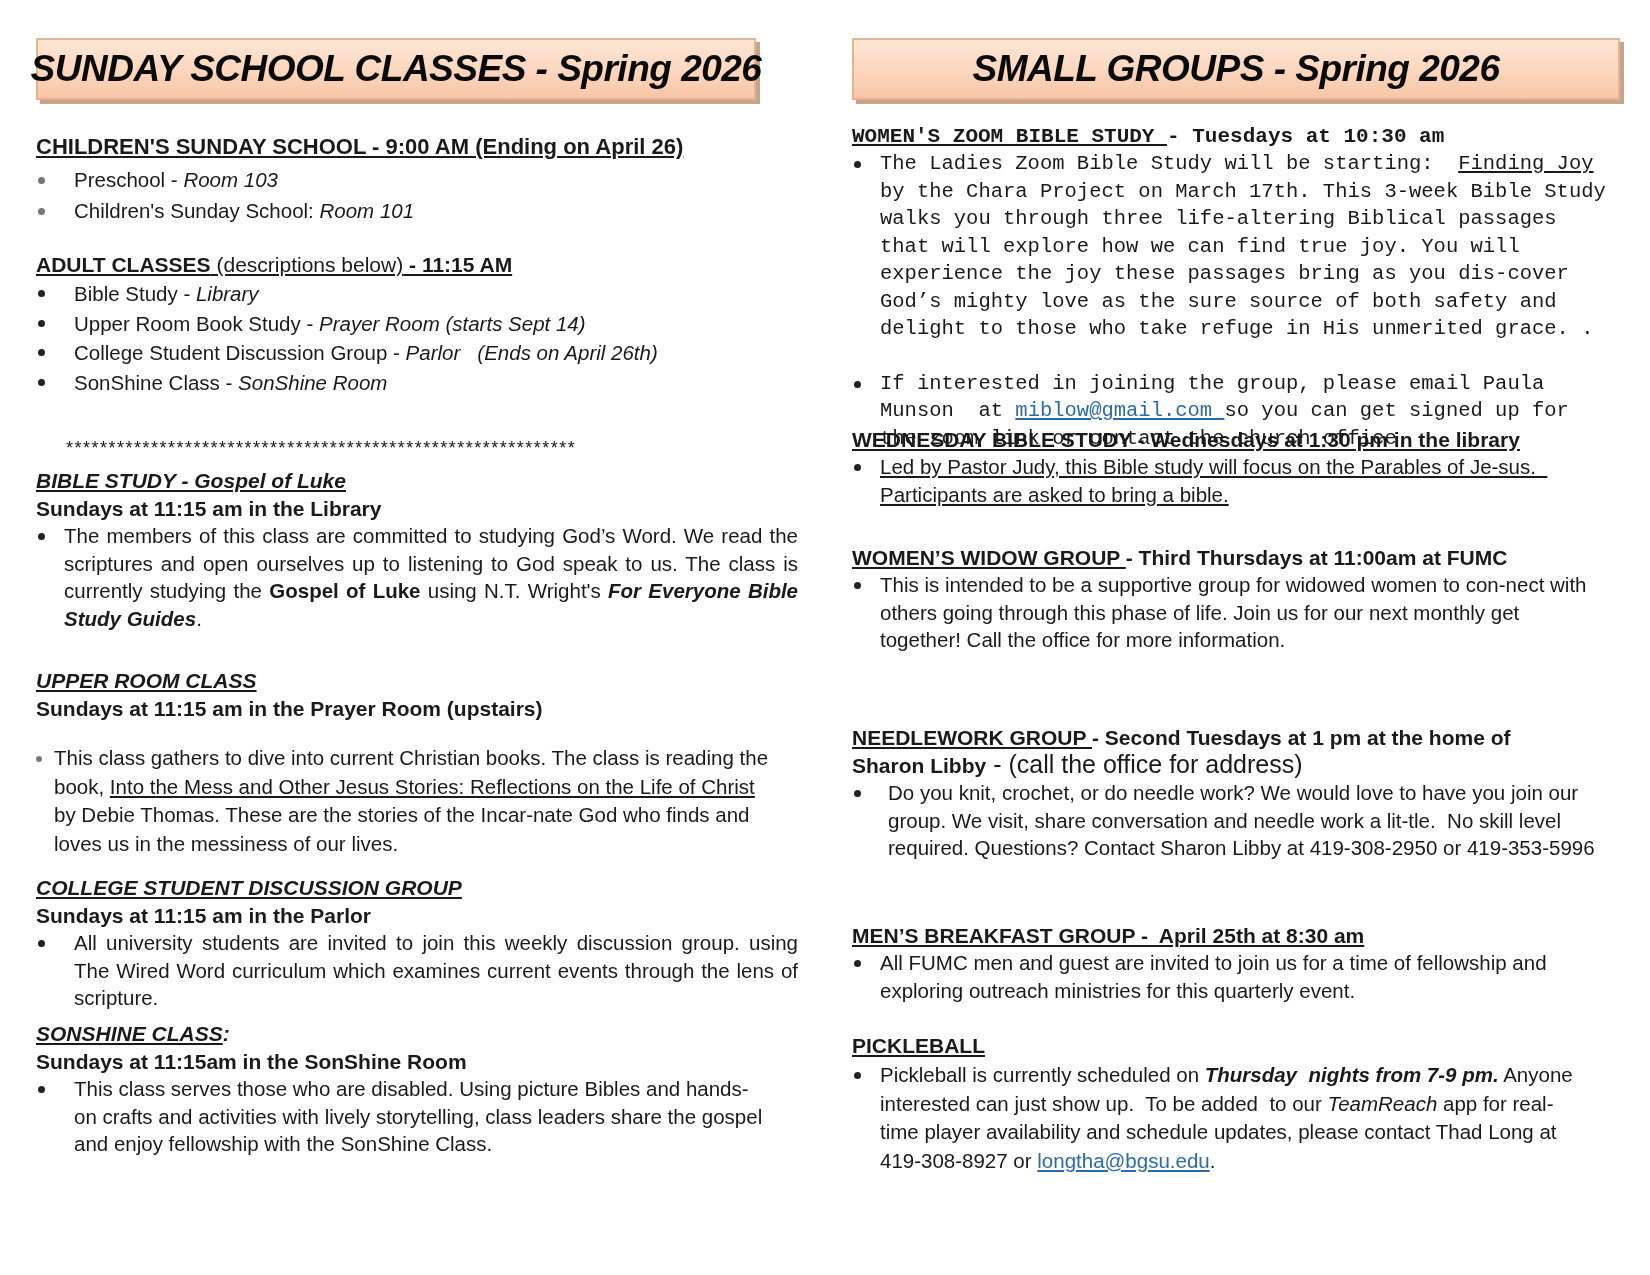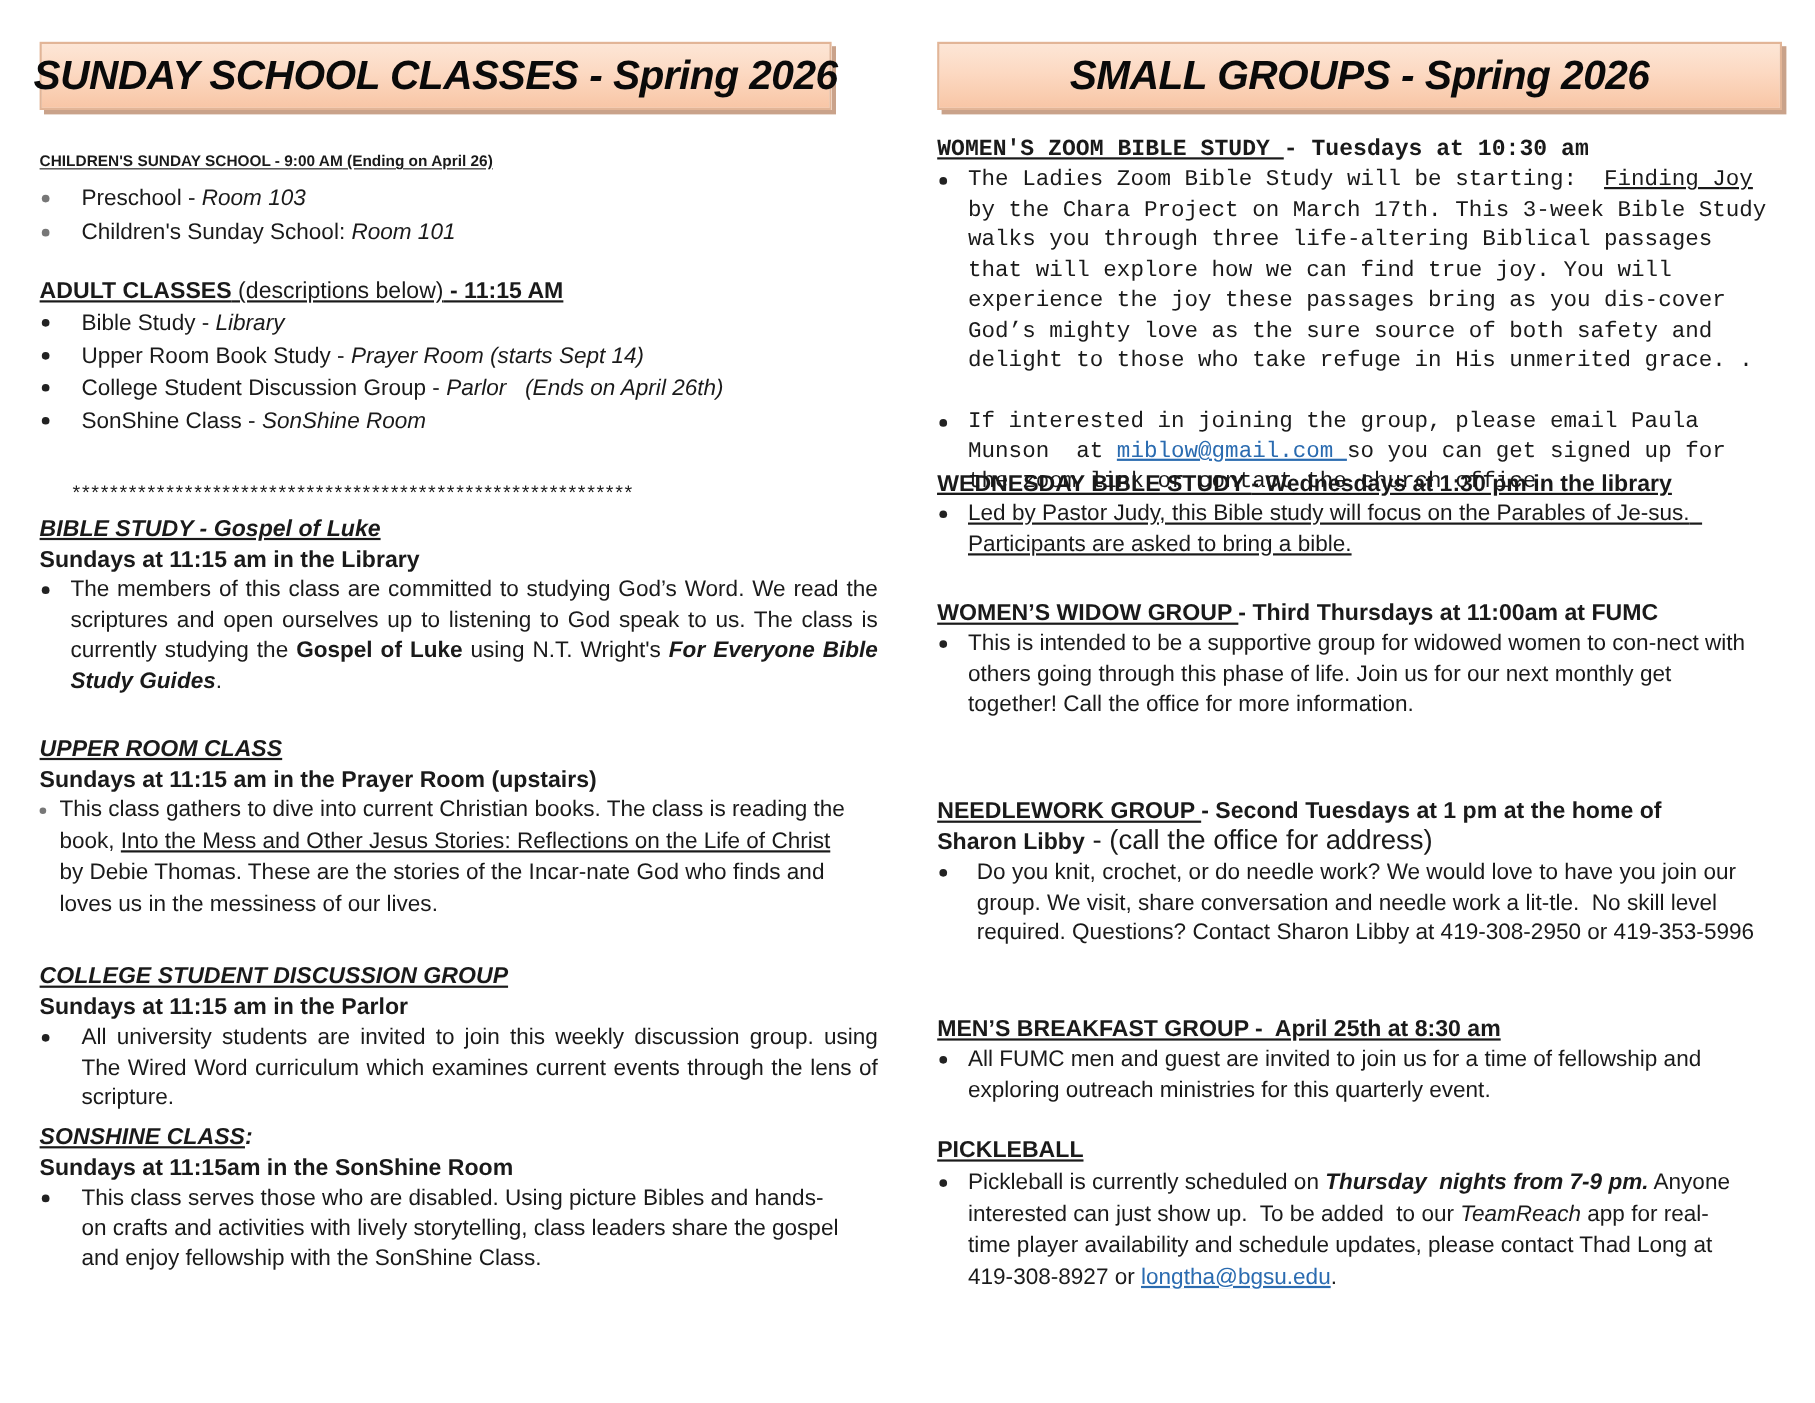--- a/index.html
+++ b/index.html
@@ -41,21 +41,21 @@
 
   ul.bl { list-style: none; }
   ul.bl li { position: relative; font-size: 20.5px; line-height: 27.5px; }
   ul.bl li .dot {
     position: absolute; left: 2px; top: 11px;
     width: 7px; height: 7px; border-radius: 50%; background: #222;
   }
   ul.bl li .dot.grey { background: #777; }
   .p38 { padding-left: 38px; }
   .p28 { padding-left: 28px; }
-  .p18 { padding-left: 18px; }
+  .p18 { padding-left: 18px; margin-top: 22px; }
   .p36 { padding-left: 36px; }
   .just { text-align: justify; }
   .justlast { text-align: justify; text-align-last: left; }
 
   .stars {
     font-size: 18px; letter-spacing: 1.5px; white-space: nowrap; padding-left: 30px;
   }
   a.link { color: #2a6bb0; text-decoration: underline; }
 </style>
 </head>
@@ -64,21 +64,21 @@
 <div class="banner banner-left">
   <h1>SUNDAY SCHOOL CLASSES - Spring 2026</h1>
 </div>
 <div class="banner banner-right">
   <h1>SMALL GROUPS - Spring 2026</h1>
 </div>
 
 <div class="col col-left">
 
   <div class="block" style="top:133px;">
-    <div class="hd u" style="font-size:14px;">CHILDREN'S SUNDAY SCHOOL -  9:00 AM  (Ending on April 26)</div>
+    <div class="hd u" style="font-size:22px;">CHILDREN'S SUNDAY SCHOOL -  9:00 AM  (Ending on April 26)</div>
     <ul class="bl" style="margin-top:4px;">
       <li class="p38" style="line-height:31px;">
         <span class="dot grey" style="top:13px;"></span>
         <span>Preschool - </span><span class="i">Room 103</span>
       </li>
       <li class="p38" style="line-height:31px;">
         <span class="dot grey" style="top:13px;"></span>
         <span>Children's Sunday School: </span><span class="i">Room 101</span>
       </li>
     </ul>

